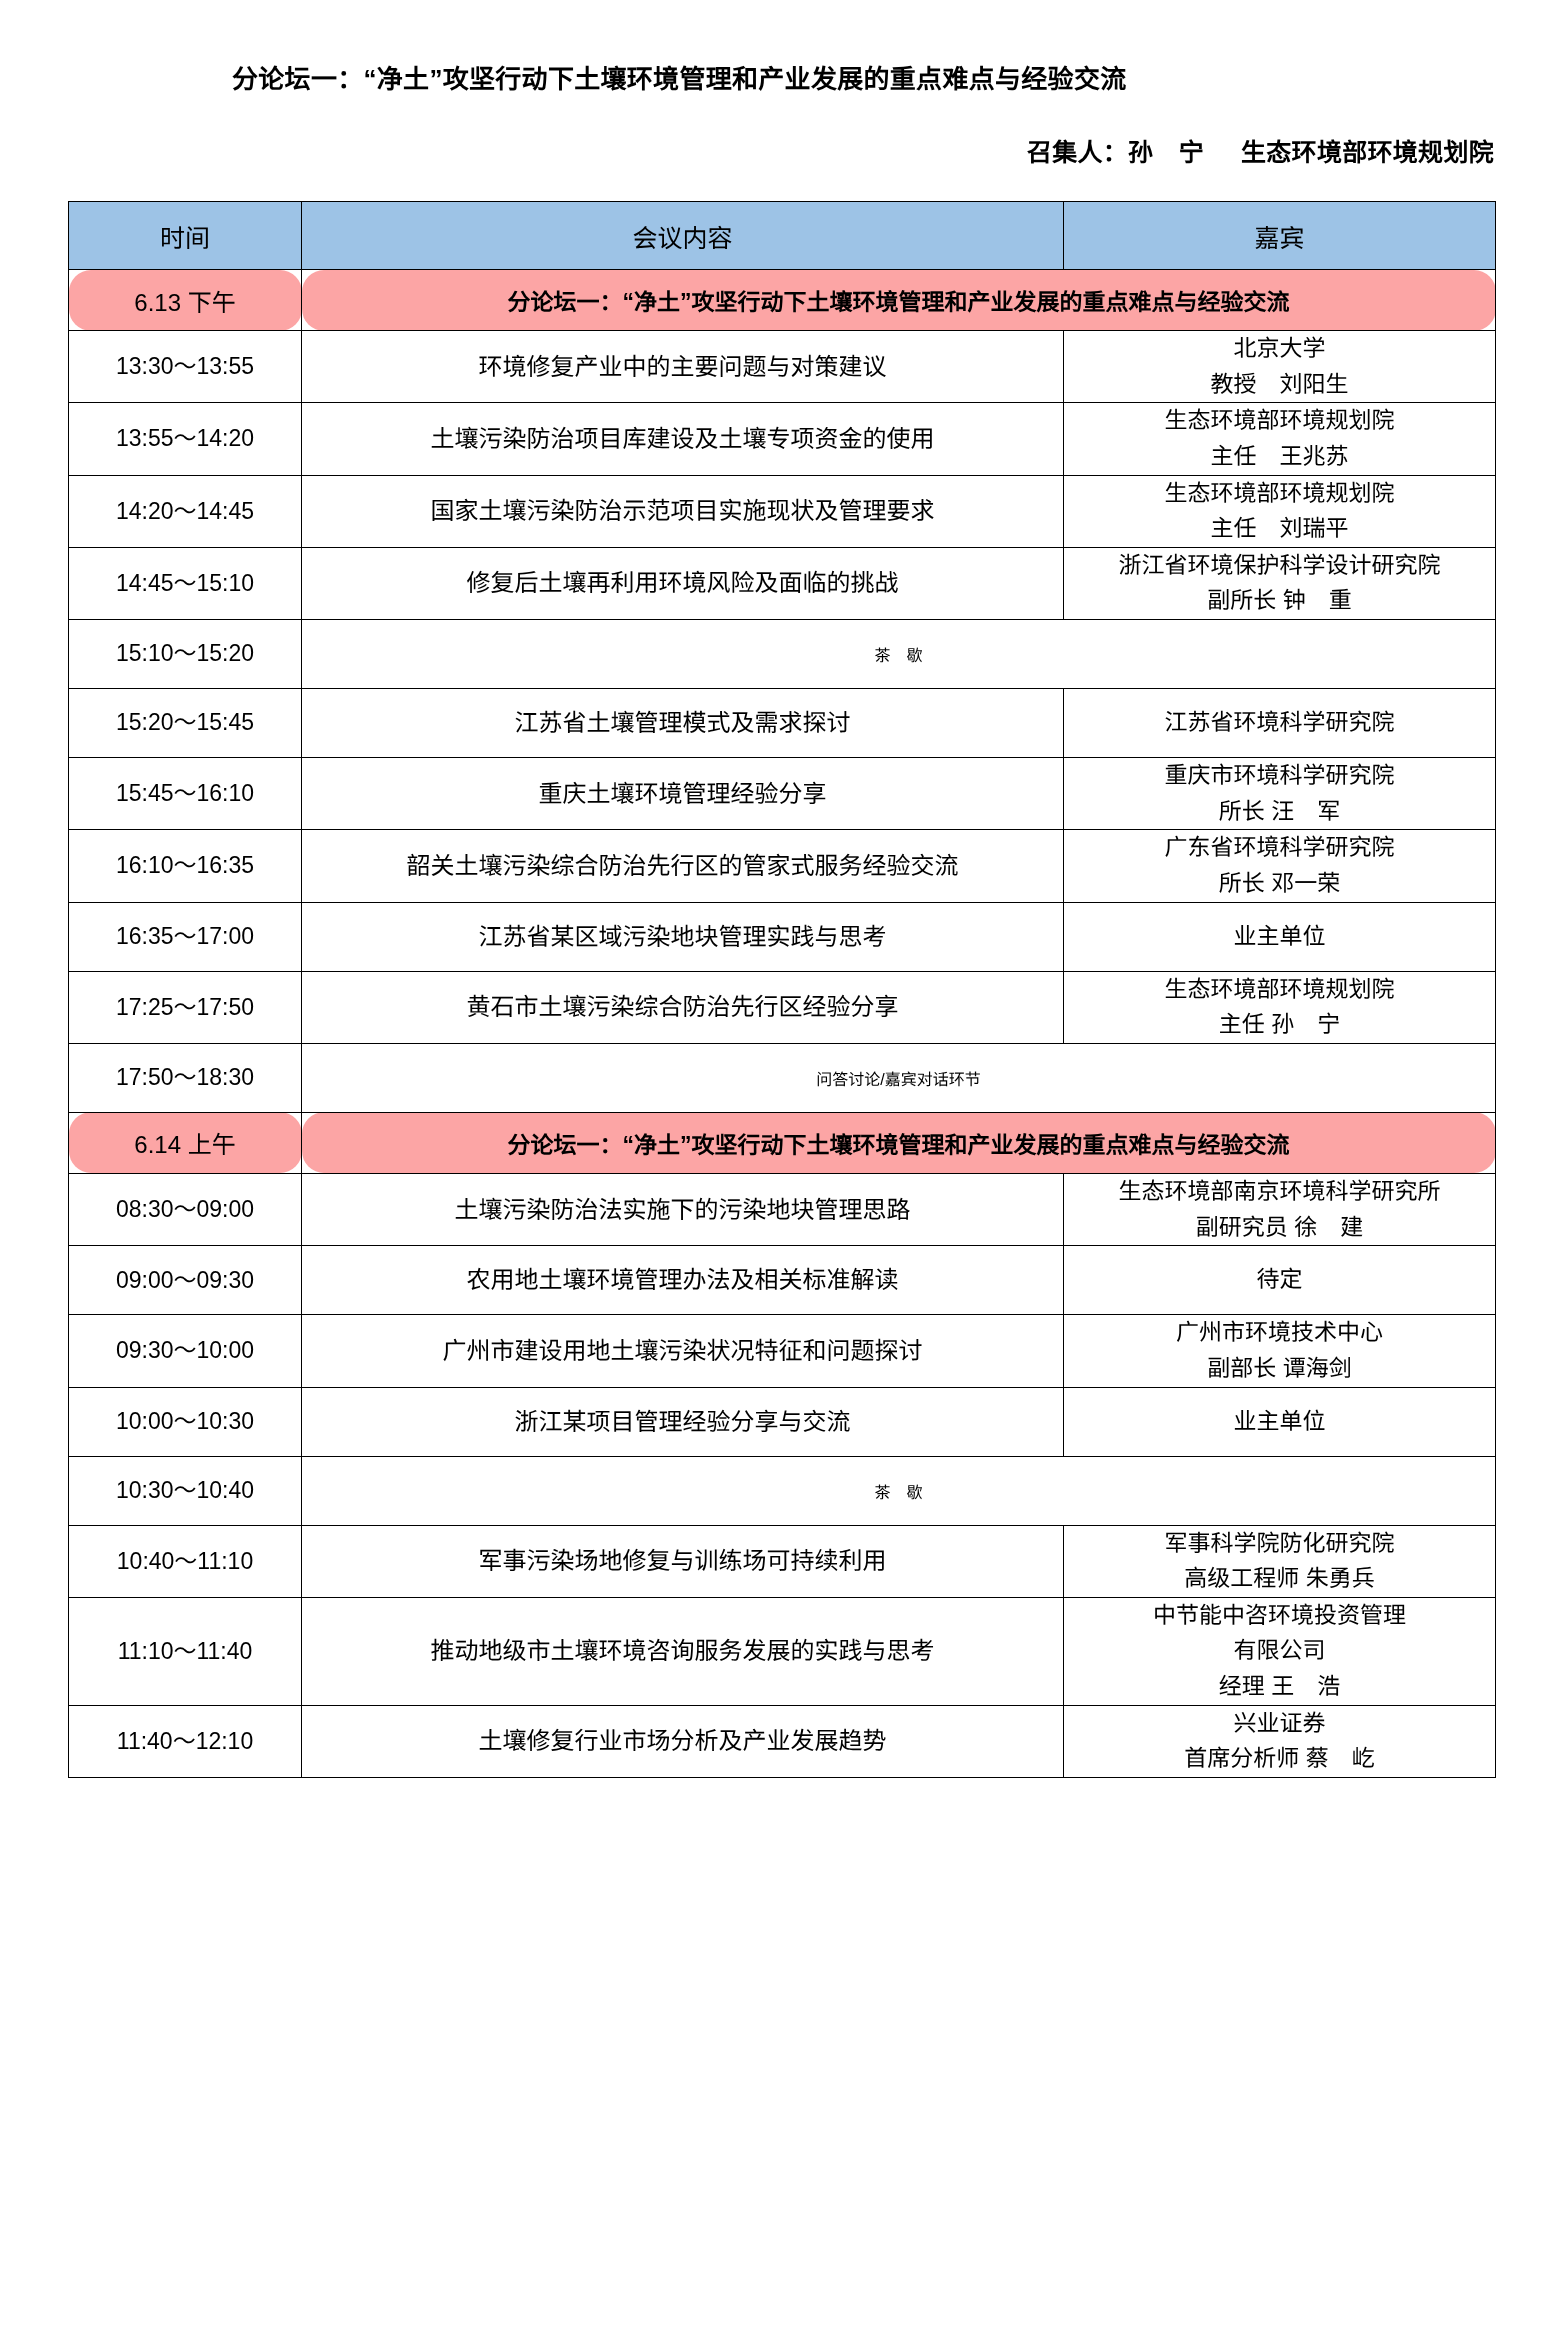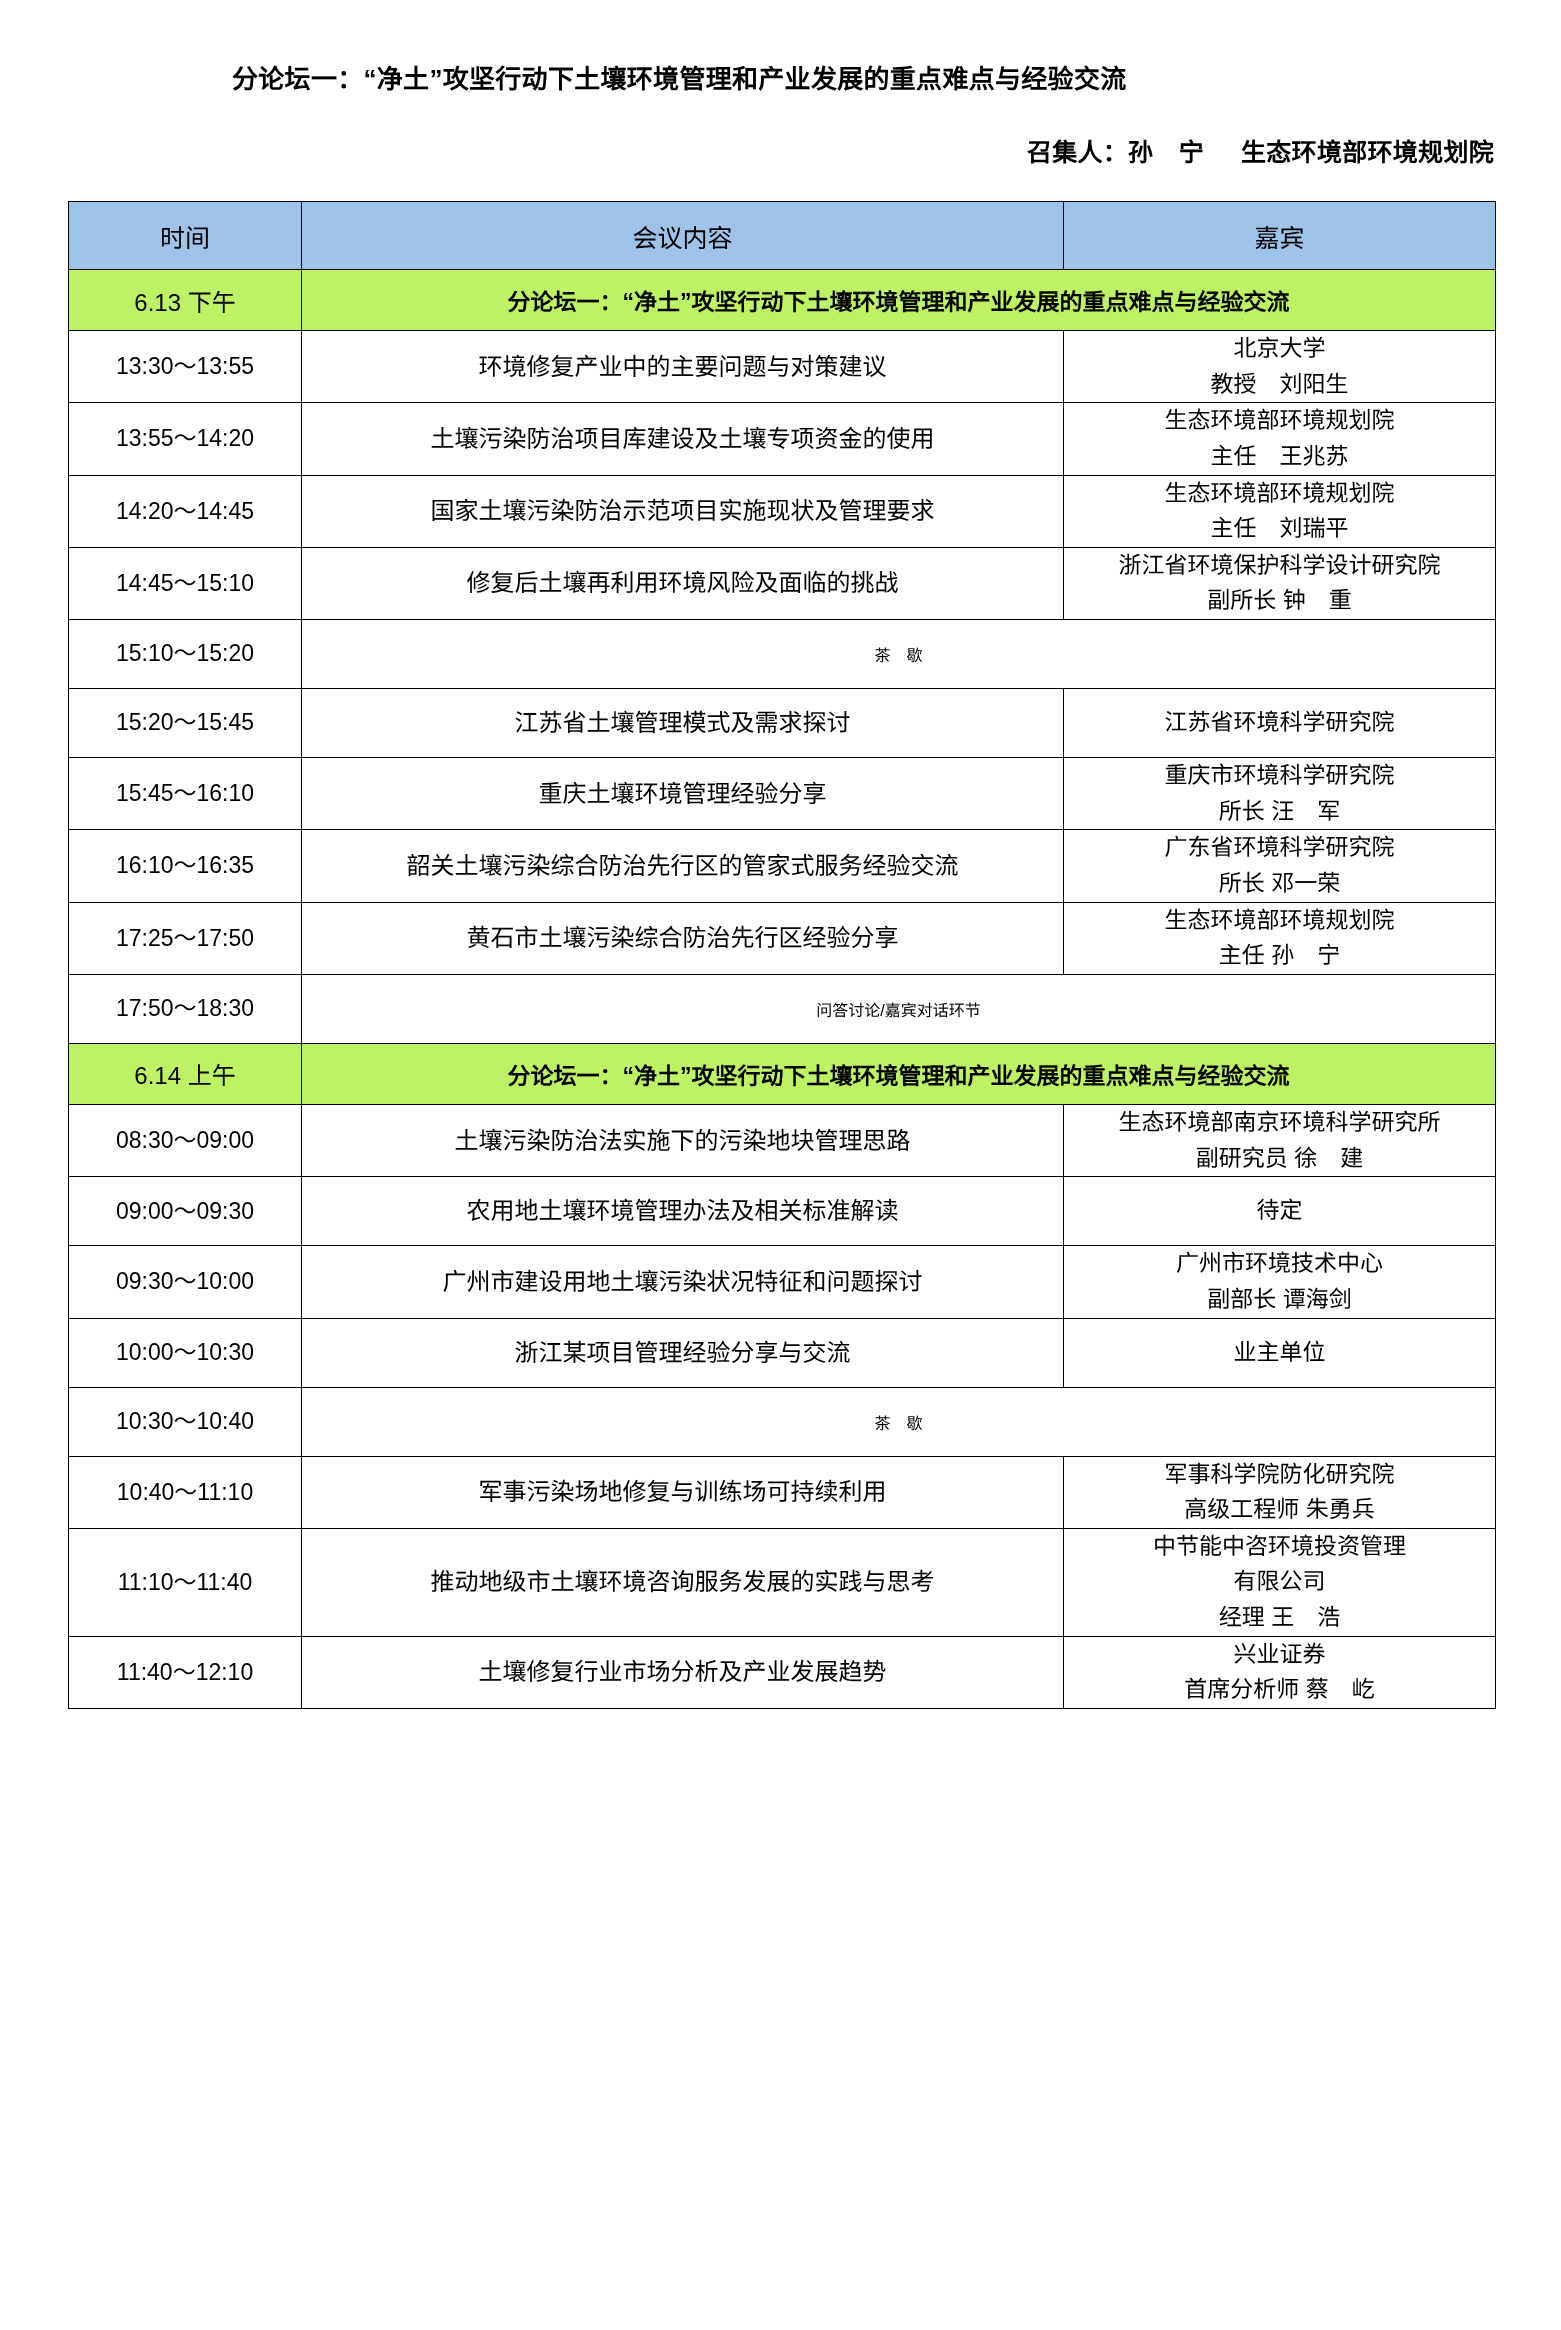--- a/index.html
+++ b/index.html
@@ -75,24 +75,25 @@
     font-size: 24px;
     padding: 6.3px 8.8px;
     line-height: 1.5;
   }
   td.guest-cell {
     font-size: 23px;
     padding: 6.3px 8.8px;
     line-height: 1.55;
   }
   tr.section-row td {
-    background: #bef264;
+    background: #fca5a5;
     height: 60px;
     font-size: 23px;
     font-weight: bold;
+    border-radius: 22px;
   }
   tr.section-row td.sec-time {
     font-size: 24px;
     font-weight: normal;
   }
   td.merged-cell {
     font-size: 16px;
     height: 62px;
   }
   .gl {
@@ -181,20 +182,27 @@
         </tr>
         <tr>
           <td class="time-cell">16:10～16:35</td>
           <td class="content-cell">韶关土壤污染综合防治先行区的管家式服务经验交流</td>
           <td class="guest-cell">
             <span class="gl">广东省环境科学研究院</span>
             <span class="gl">所长 邓一荣</span>
           </td>
         </tr>
         <tr>
+          <td class="time-cell">16:35～17:00</td>
+          <td class="content-cell">江苏省某区域污染地块管理实践与思考</td>
+          <td class="guest-cell">
+            <span class="gl">业主单位</span>
+          </td>
+        </tr>
+        <tr>
           <td class="time-cell">17:25～17:50</td>
           <td class="content-cell">黄石市土壤污染综合防治先行区经验分享</td>
           <td class="guest-cell">
             <span class="gl">生态环境部环境规划院</span>
             <span class="gl">主任 孙　宁</span>
           </td>
         </tr>
         <tr>
           <td class="time-cell">17:50～18:30</td>
           <td colspan="2" class="merged-cell">问答讨论/嘉宾对话环节</td>

